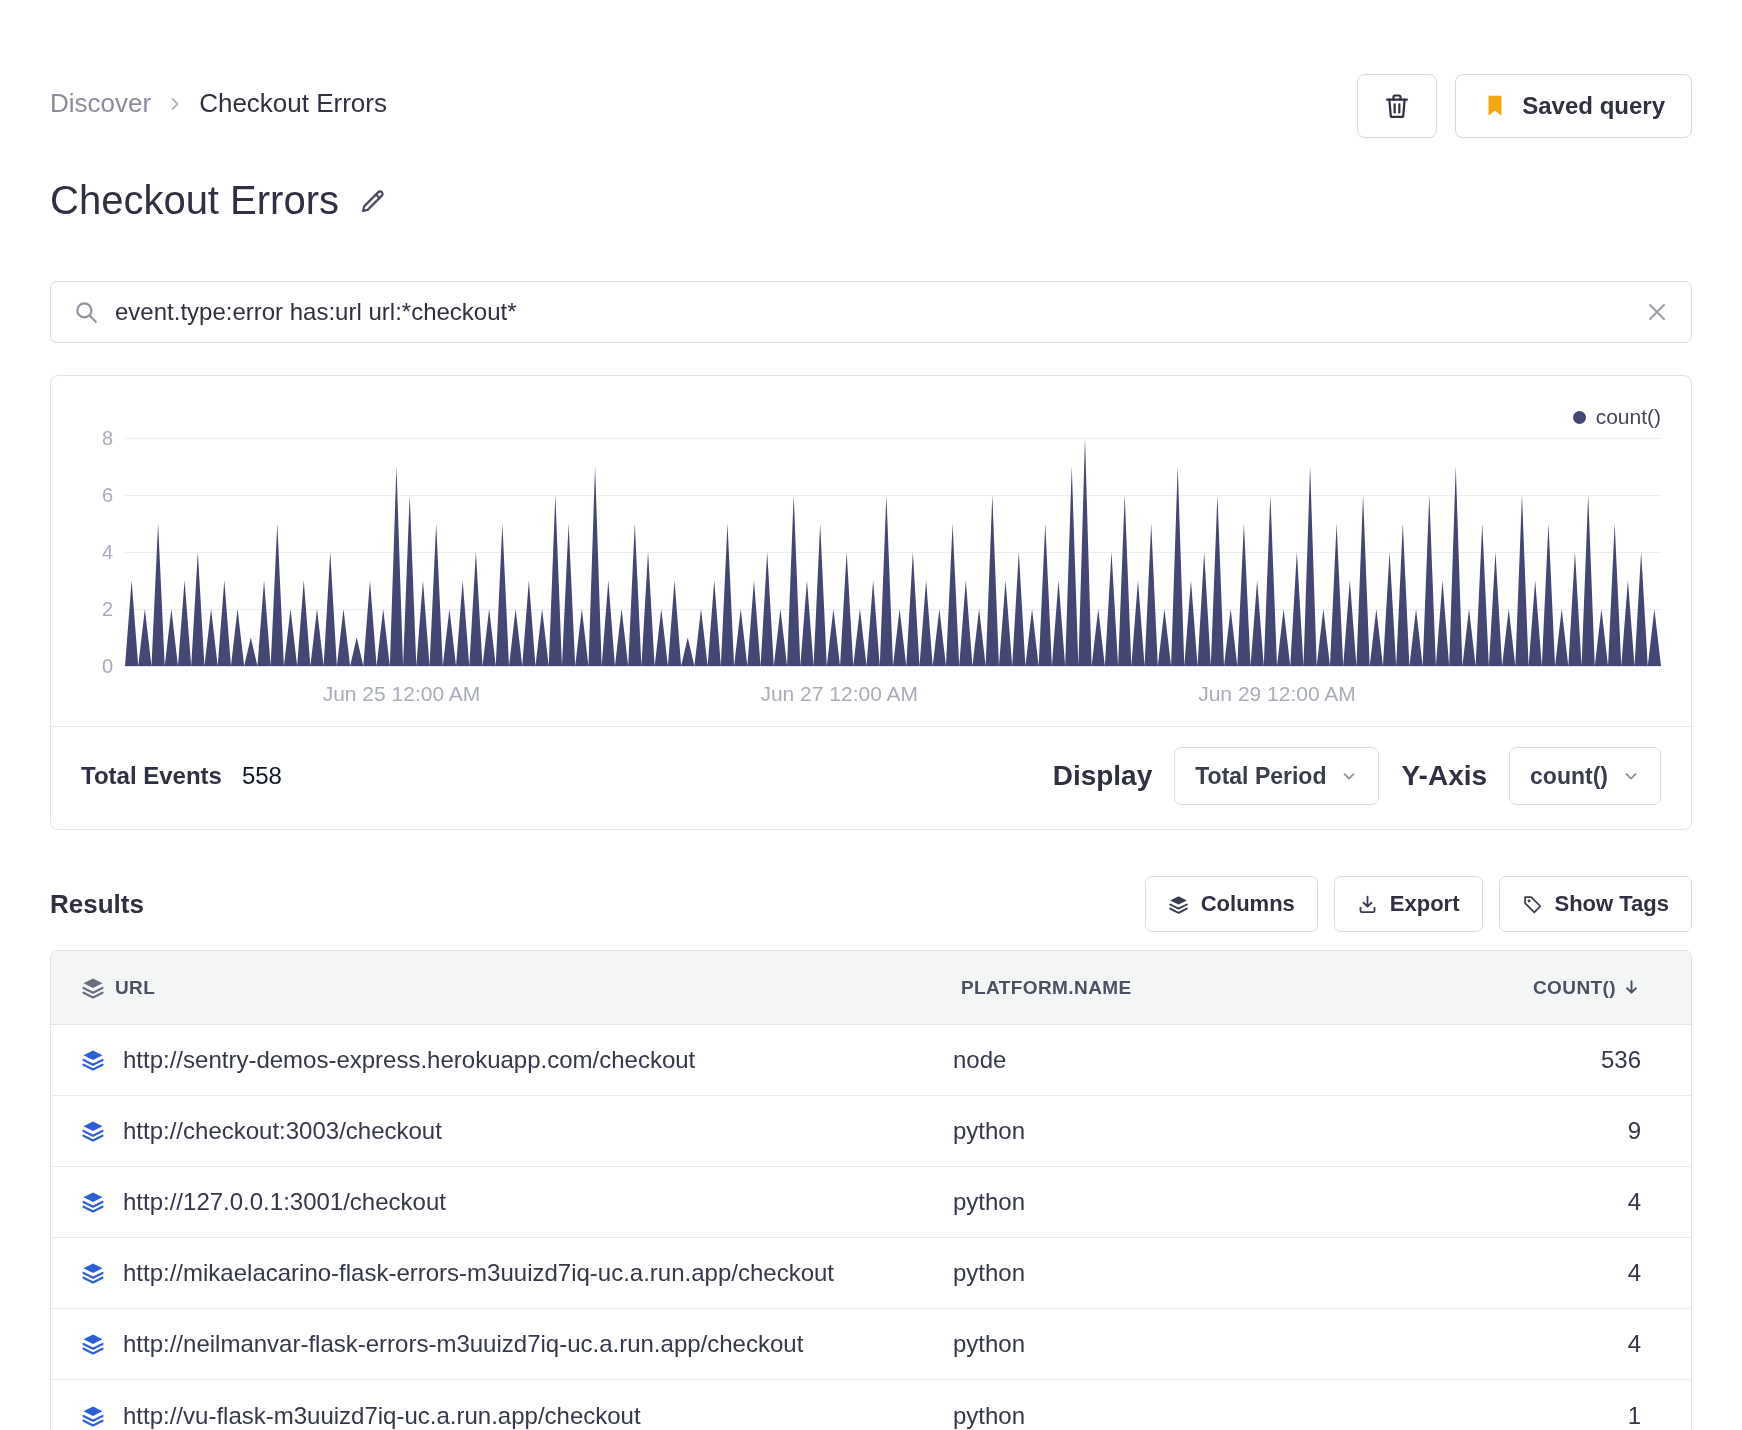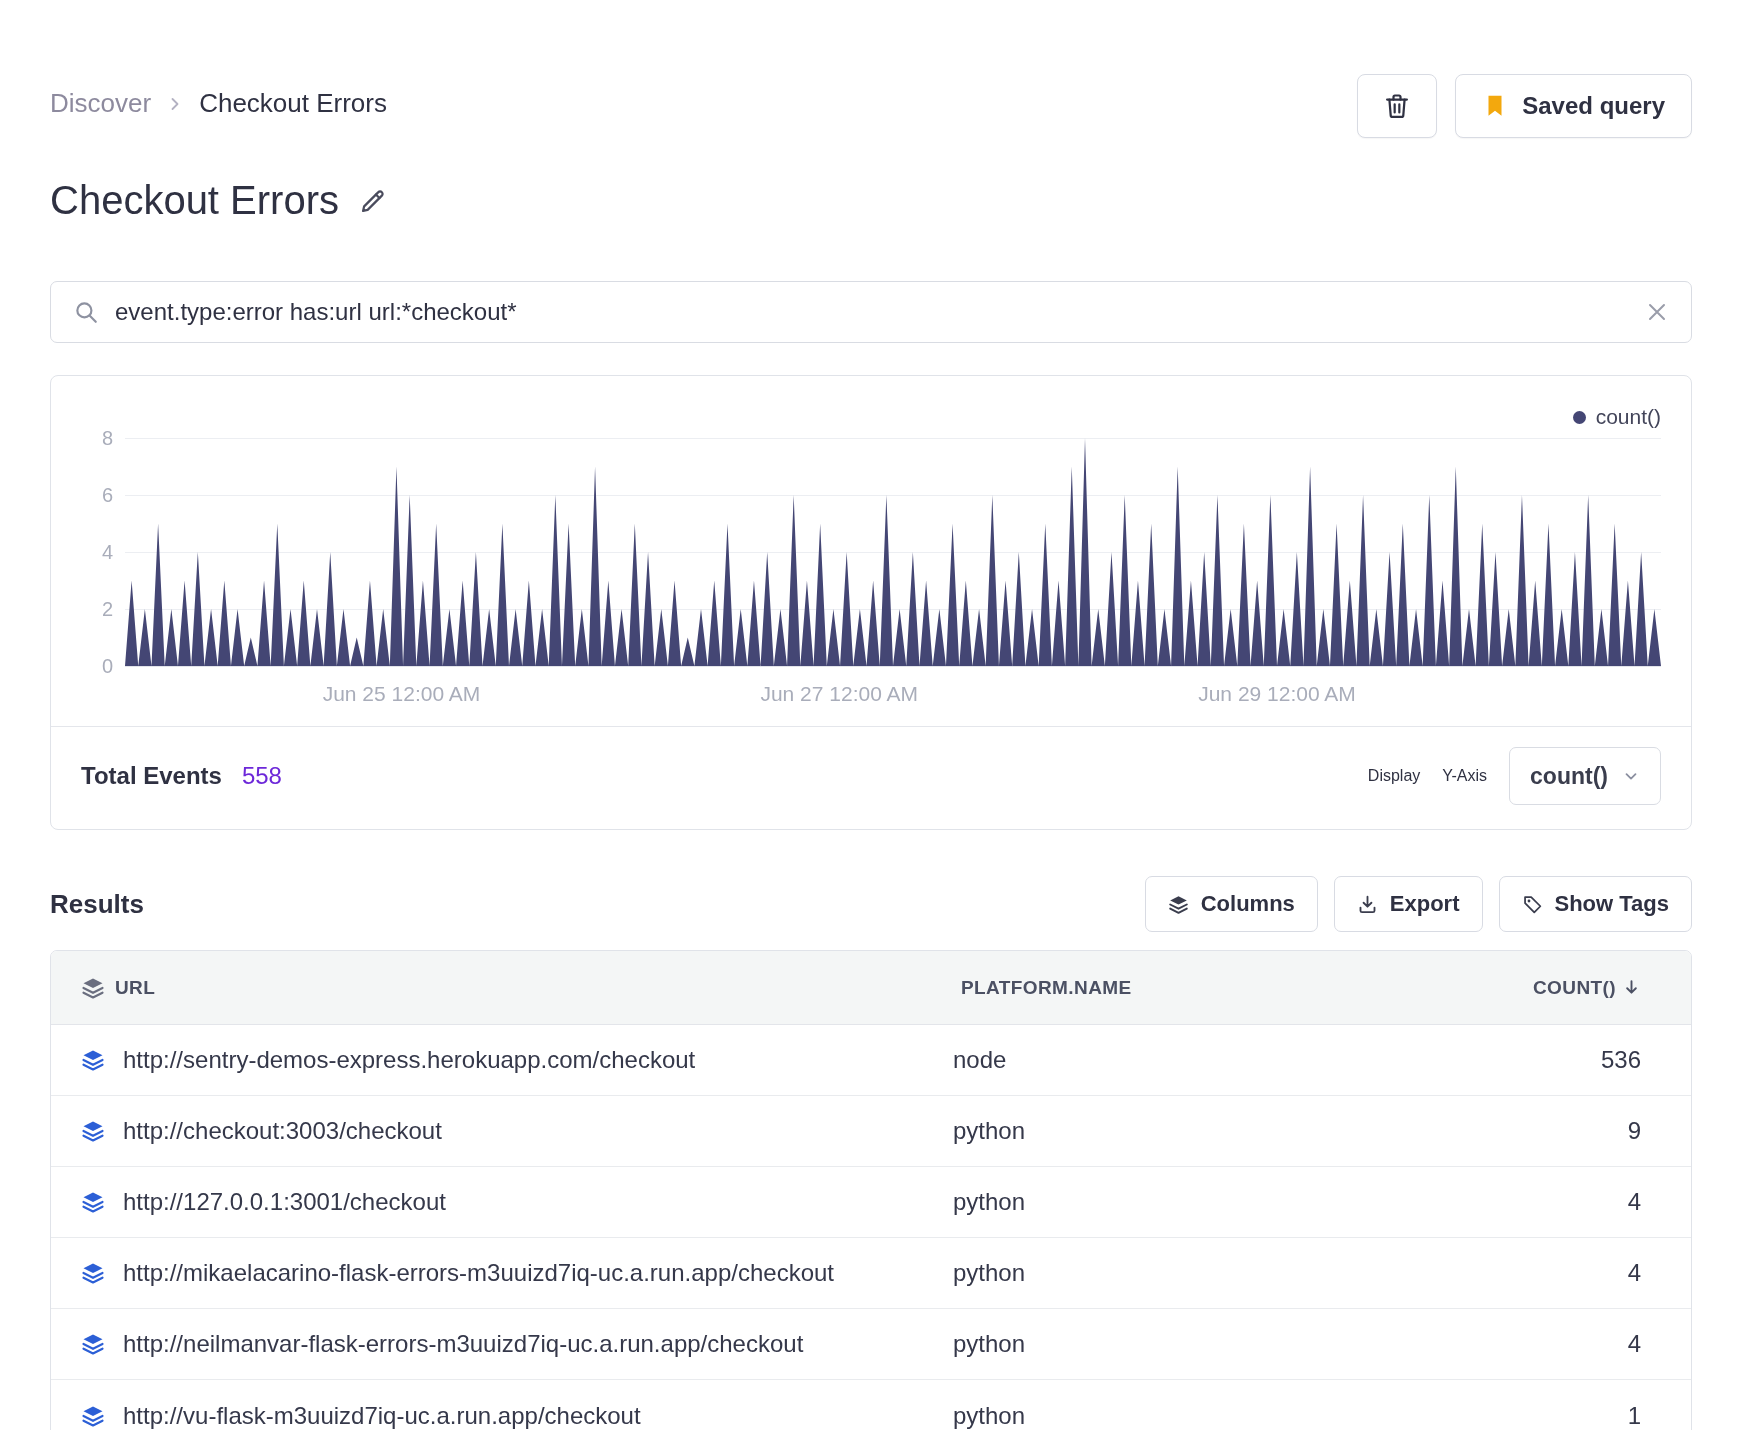--- a/index.html
+++ b/index.html
@@ -46,23 +46,23 @@
   .gridline { position:absolute; left:0; right:0; height:1px; background:#eceef2; }
   .gridline.base { background:#e2e4ea; }
   .series-svg { position:absolute; left:0; top:0; width:100%; height:100%; }
   .x-axis { position:relative; height:52px; margin-left:44px; }
   .xtick { position:absolute; top:16px; transform:translateX(-50%); font-size:21px; color:#a9adba; white-space:nowrap; }
 
   .chart-footer { border-top:1px solid #e4e6eb; display:flex; justify-content:space-between;
     align-items:center; padding:20px 30px 24px 30px; }
   .total-events { display:flex; align-items:baseline; gap:20px; }
   .te-label { font-size:24px; font-weight:700; }
-  .te-value { font-size:24px; color:#6d28d9; }
+  .te-value { font-size:24px; color:#0f172a; }
   .footer-controls { display:flex; align-items:center; gap:22px; }
-  .ctl-label { font-size:16px; font-weight:400; }
+  .ctl-label { font-size:28px; font-weight:700; }
   .dropdown { height:58px; padding:0 20px; border:1px solid #d9dce3; border-radius:7px;
     display:flex; align-items:center; gap:14px; font-size:23px; font-weight:600; color:#3a3d4d;
     background:#fff; cursor:pointer; }
   .chev { color:#8b8fa0; display:flex; }
 
   
   .results-row { margin-top:46px; display:flex; justify-content:space-between; align-items:center; }
   .results-title { font-size:26px; font-weight:700; }
   .results-actions { display:flex; gap:16px; }
   .tool-btn { height:56px; padding:0 22px; border:1px solid #d8dbe3; border-radius:7px;
@@ -180,20 +180,28 @@
         <span class="xtick" style="left: 75%;">Jun 29 12:00 AM</span>
       </div>
     </div>
     <div class="chart-footer">
       <div class="total-events">
         <span class="te-label">Total Events</span>
         <span class="te-value">558</span>
       </div>
       <div class="footer-controls">
         <span class="ctl-label">Display</span>
+        <button class="dropdown">
+          <span>Total Period</span>
+          <span class="chev">
+            <svg width="18" height="18" viewBox="0 0 24 24" fill="none" stroke="currentColor" stroke-width="2.4" stroke-linecap="round" stroke-linejoin="round">
+                <path d="M6 9.5l6 6 6-6"></path>
+              </svg>
+          </span>
+        </button>
         <span class="ctl-label">Y-Axis</span>
         <button class="dropdown">
           <span>count()</span>
           <span class="chev">
             <svg width="18" height="18" viewBox="0 0 24 24" fill="none" stroke="currentColor" stroke-width="2.4" stroke-linecap="round" stroke-linejoin="round">
                 <path d="M6 9.5l6 6 6-6"></path>
               </svg>
           </span>
         </button>
       </div>

